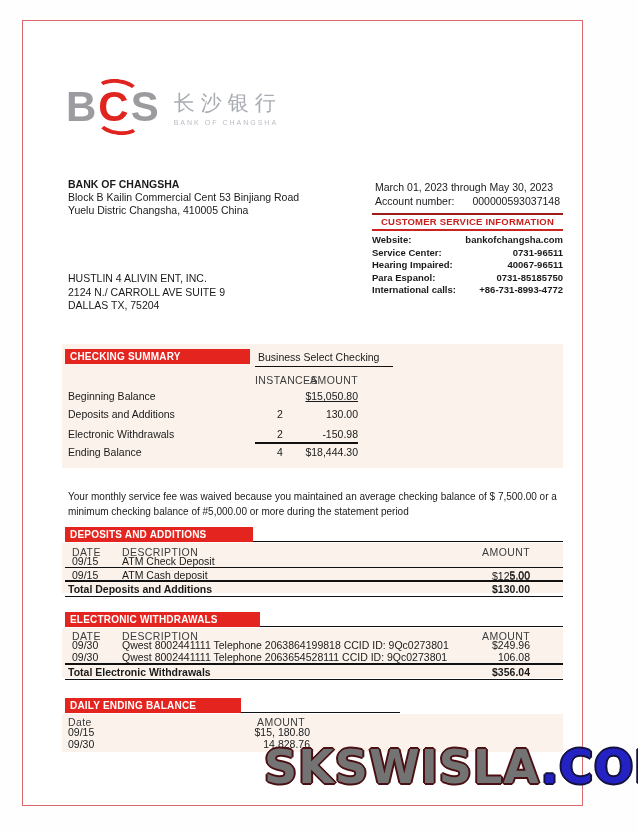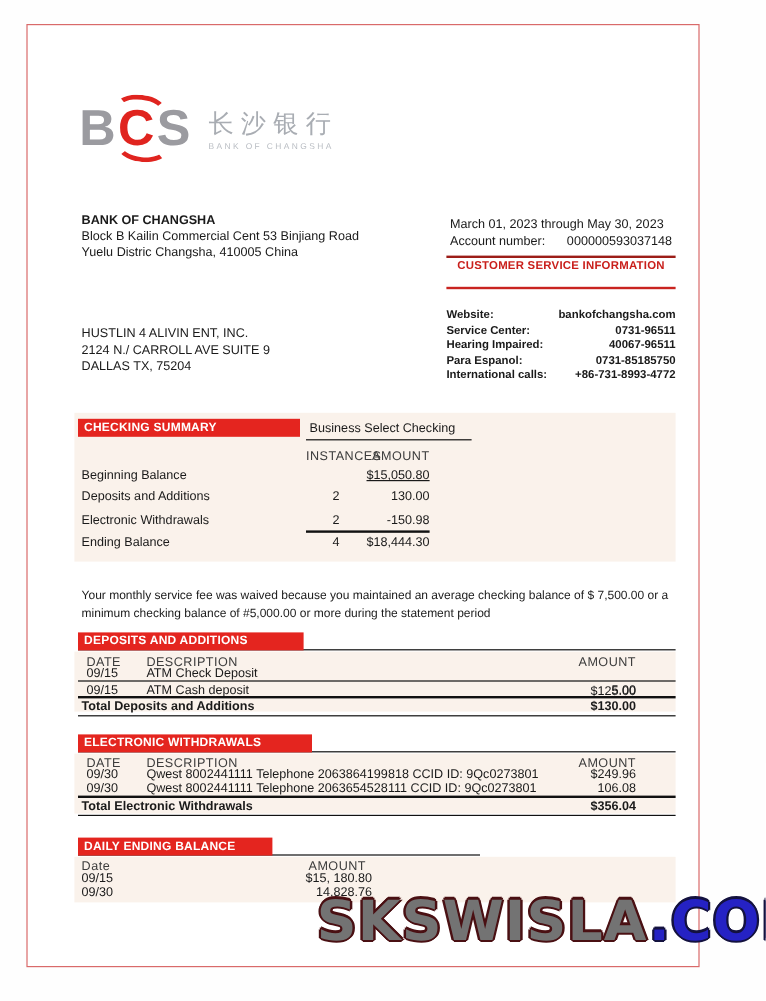--- a/index.html
+++ b/index.html
@@ -28,22 +28,22 @@
   .bank-name { font-weight:bold; }
   .stmt-block { position:absolute; left:375px; top:181px; font-size:10.5px; line-height:1.3; }
   .acct-row { display:flex; }
   .acct-num { margin-left:18px; }
   .cust-block { position:absolute; left:68px; top:272px; font-size:10.5px; line-height:1.3; }
 
   
   .cs-box { position:absolute; left:372px; top:213px; width:191px; }
   .cs-title { border-top:2px solid #9c1d18; border-bottom:2px solid #c92420;
               color:#c9201c; font-weight:bold; font-size:9.5px; text-align:center;
-              padding:1px 0 12px 0; letter-spacing:0.2px; }
-  .cs-rows { margin-top:16px; font-size:9.5px; font-weight:bold; }
+              padding:1px 0 2px 0; letter-spacing:0.2px; }
+  .cs-rows { margin-top:3px; font-size:9.5px; font-weight:bold; }
   .cs-row { display:flex; justify-content:space-between; line-height:1.32; }
 
   
   .banner { position:absolute; height:15px; background:#e4251f; color:#ffffff;
             font-weight:bold; font-size:10px; line-height:15px; padding-left:5px;
             letter-spacing:0.2px; }
   .hline { position:absolute; background:#111; }
   .colhead { font-size:7px; color:#3c3c3c; letter-spacing:0.4px; }
   .cream { position:absolute; background:#faf2eb; }
   .cell { position:absolute; font-size:10.5px; }
@@ -187,21 +187,21 @@
 
   <div class="cell" style="left:72px; top:651px;">09/30</div>
   <div class="cell" style="left:122px; top:651px;">Qwest 8002441111 Telephone 2063654528111 CCID ID: 9Qc0273801</div>
   <div class="cell r" style="left:430px; top:651px; width:100px;">106.08</div>
   <div class="hline" style="left:65px; top:663px; width:498px; height:2px;"></div>
 
   <div class="cell b" style="left:68px; top:666px;">Total Electronic Withdrawals</div>
   <div class="cell b r" style="left:430px; top:666px; width:100px;">$356.04</div>
   <div class="hline" style="left:65px; top:679px; width:498px; height:1px;"></div>
 
-  <div class="banner" style="left:65px; top:698px; width:162px; z-index:2;">DAILY ENDING BALANCE</div>
+  <div class="banner" style="left:65px; top:698px; width:176px; z-index:2;">DAILY ENDING BALANCE</div>
   <div class="hline" style="left:65px; top:712px; width:335px; height:1px;"></div>
   <div class="cream" style="left:62px; top:714px; width:501px; height:38px;"></div>
 
   <div class="cell colhead" style="left:68px; top:716px;">Date</div>
   <div class="cell colhead r" style="left:240px; top:716px; width:65px;">AMOUNT</div>
 
   <div class="cell" style="left:68px; top:726px;">09/15</div>
   <div class="cell r" style="left:230px; top:726px; width:80px;">$15, 180.80</div>
 
   <div class="cell" style="left:68px; top:738px;">09/30</div>

